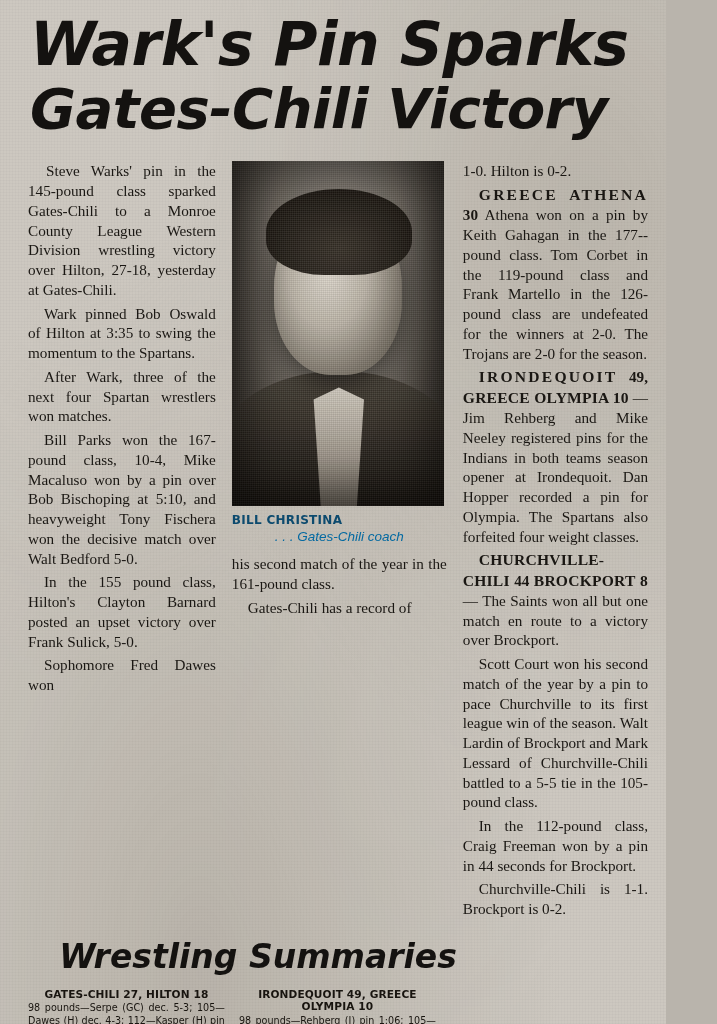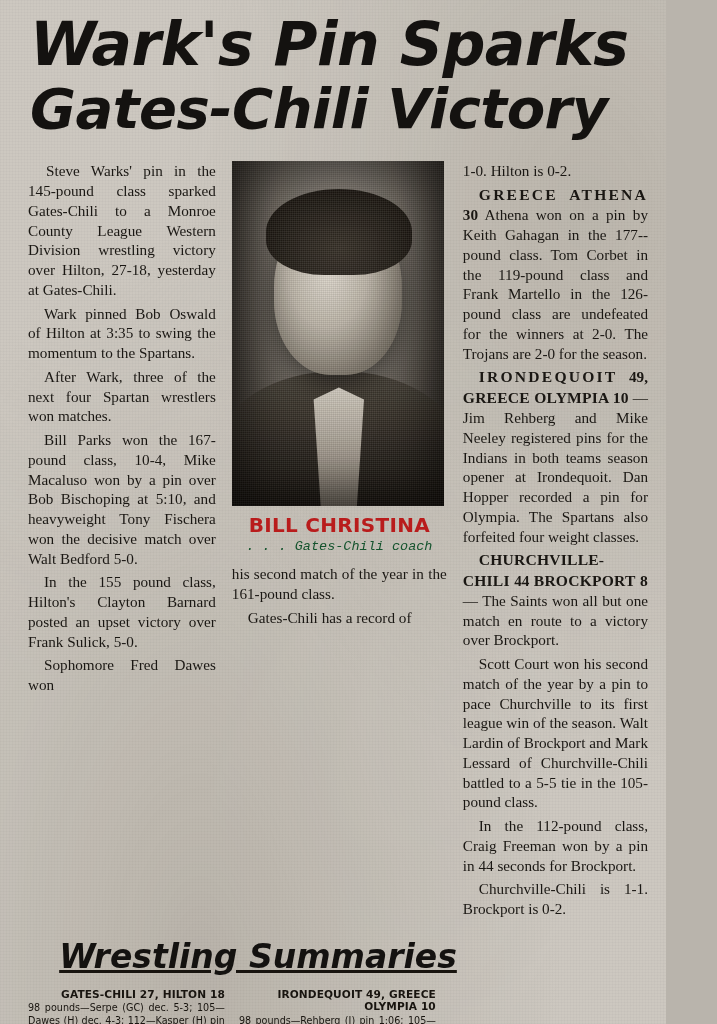--- a/index.html
+++ b/index.html
@@ -132,35 +132,35 @@
     left: 62px; top: 226px;
     width: 90px; height: 120px;
     background: linear-gradient(180deg, #c9c3b8 0%, #9a9287 60%, #6d665c 100%);
     clip-path: polygon(50% 0%, 78% 10%, 70% 100%, 30% 100%, 22% 10%);
   }
   .photo .vign {
     position: absolute; inset: 0;
     box-shadow: inset 0 0 48px 14px rgba(0,0,0,0.45);
   }
   .cap-name {
-    text-align: center;
-    font-family: "DejaVu Sans", sans-serif;
-    font-weight: bold;
-    font-size: 20px;
+    text-align: left;
+    font-family: "DejaVu Sans", sans-serif;
+    font-weight: bold;
+    font-size: 12px;
     letter-spacing: 0.3px;
     margin-top: 7px;
-    color: #b91c1c;
+    color: #0c4a6e;
   }
   .cap-role {
     text-align: center;
-    font-family: Liberation Mono, monospace;
+    font-family: Liberation Sans, sans-serif;
     font-style: italic;
     font-size: 13.5px;
     margin-top: 2px;
-    color: #14532d;
+    color: #0369a1;
   }
 
   .sc-head {
     font-family: "Liberation Serif", serif;
     font-variant: small-caps;
     font-size: 15.6px;
     letter-spacing: 0.2px;
   }
   .bold-lead { font-weight: bold; margin-top: 7px; }
   .spaced { letter-spacing: 2.2px; }
@@ -180,21 +180,21 @@
     display: flex;
     gap: 14px;
     padding: 0 22px 0 28px;
   }
   .sum-col { width: 215px; }
   .sum-col.r { width: 212px; }
   .sum-h {
     font-family: "DejaVu Sans", sans-serif;
     font-weight: bold;
     font-size: 10.6px;
-    text-align: right;
+    text-align: center;
     margin: 6px 0 2px 0;
     line-height: 1.18;
     letter-spacing: 0.1px;
   }
   .sum-b {
     font-family: "DejaVu Sans", sans-serif;
     font-size: 9.6px;
     line-height: 1.30;
     text-align: justify;
     margin: 0 0 4px 0;
@@ -262,21 +262,21 @@
           <span class="sc-head bold-lead">BROCKPORT 8</span>
           <span>— The Saints won all but one match en route to a victory over Brockport.</span>
         </p>
 
         <p class="art">Scott Court won his second match of the year by a pin to pace Churchville to its first league win of the season. Walt Lardin of Brockport and Mark Lessard of Churchville-Chili battled to a 5-5 tie in the 105-pound class.</p>
         <p class="art">In the 112-pound class, Craig Freeman won by a pin in 44 seconds for Brockport.</p>
         <p class="art">Churchville-Chili is 1-1. Brockport is 0-2.</p>
       </div>
     </div>
 
-    <div style="display:flex; padding:0 22px 0 28px;text-decoration:underline;">
+    <div style="display:flex; padding:0 22px 0 28px;">
       <div style="width:446px;">
         <div class="summaries-title">Wrestling Summaries</div>
       </div>
     </div>
 
     <div class="sum-area">
       <div class="sum-col">
         <div class="sum-h">GATES-CHILI 27, HILTON 18</div>
         <div class="sum-b">98 pounds—Serpe (GC) dec. 5-3; 105—Dawes (H) dec. 4-3; 112—Kasper (H) pin 2:05; 119—Monberg (GC) dec. 5-2; 126—Deacon (H) dec. 5-3; 132—Jergens (H) dec. 5-0; 138—Swigert (GC) dec. 6-0; 145—Wark (GC) pin 3:35; 155—Barnard (H) dec. 5-0; 167—Parks (GC) dec. 10-4; 177—Macaluso (GC) pin 5:10; Hvy.—Fischera (GC) dec. 8-7.</div>
 

